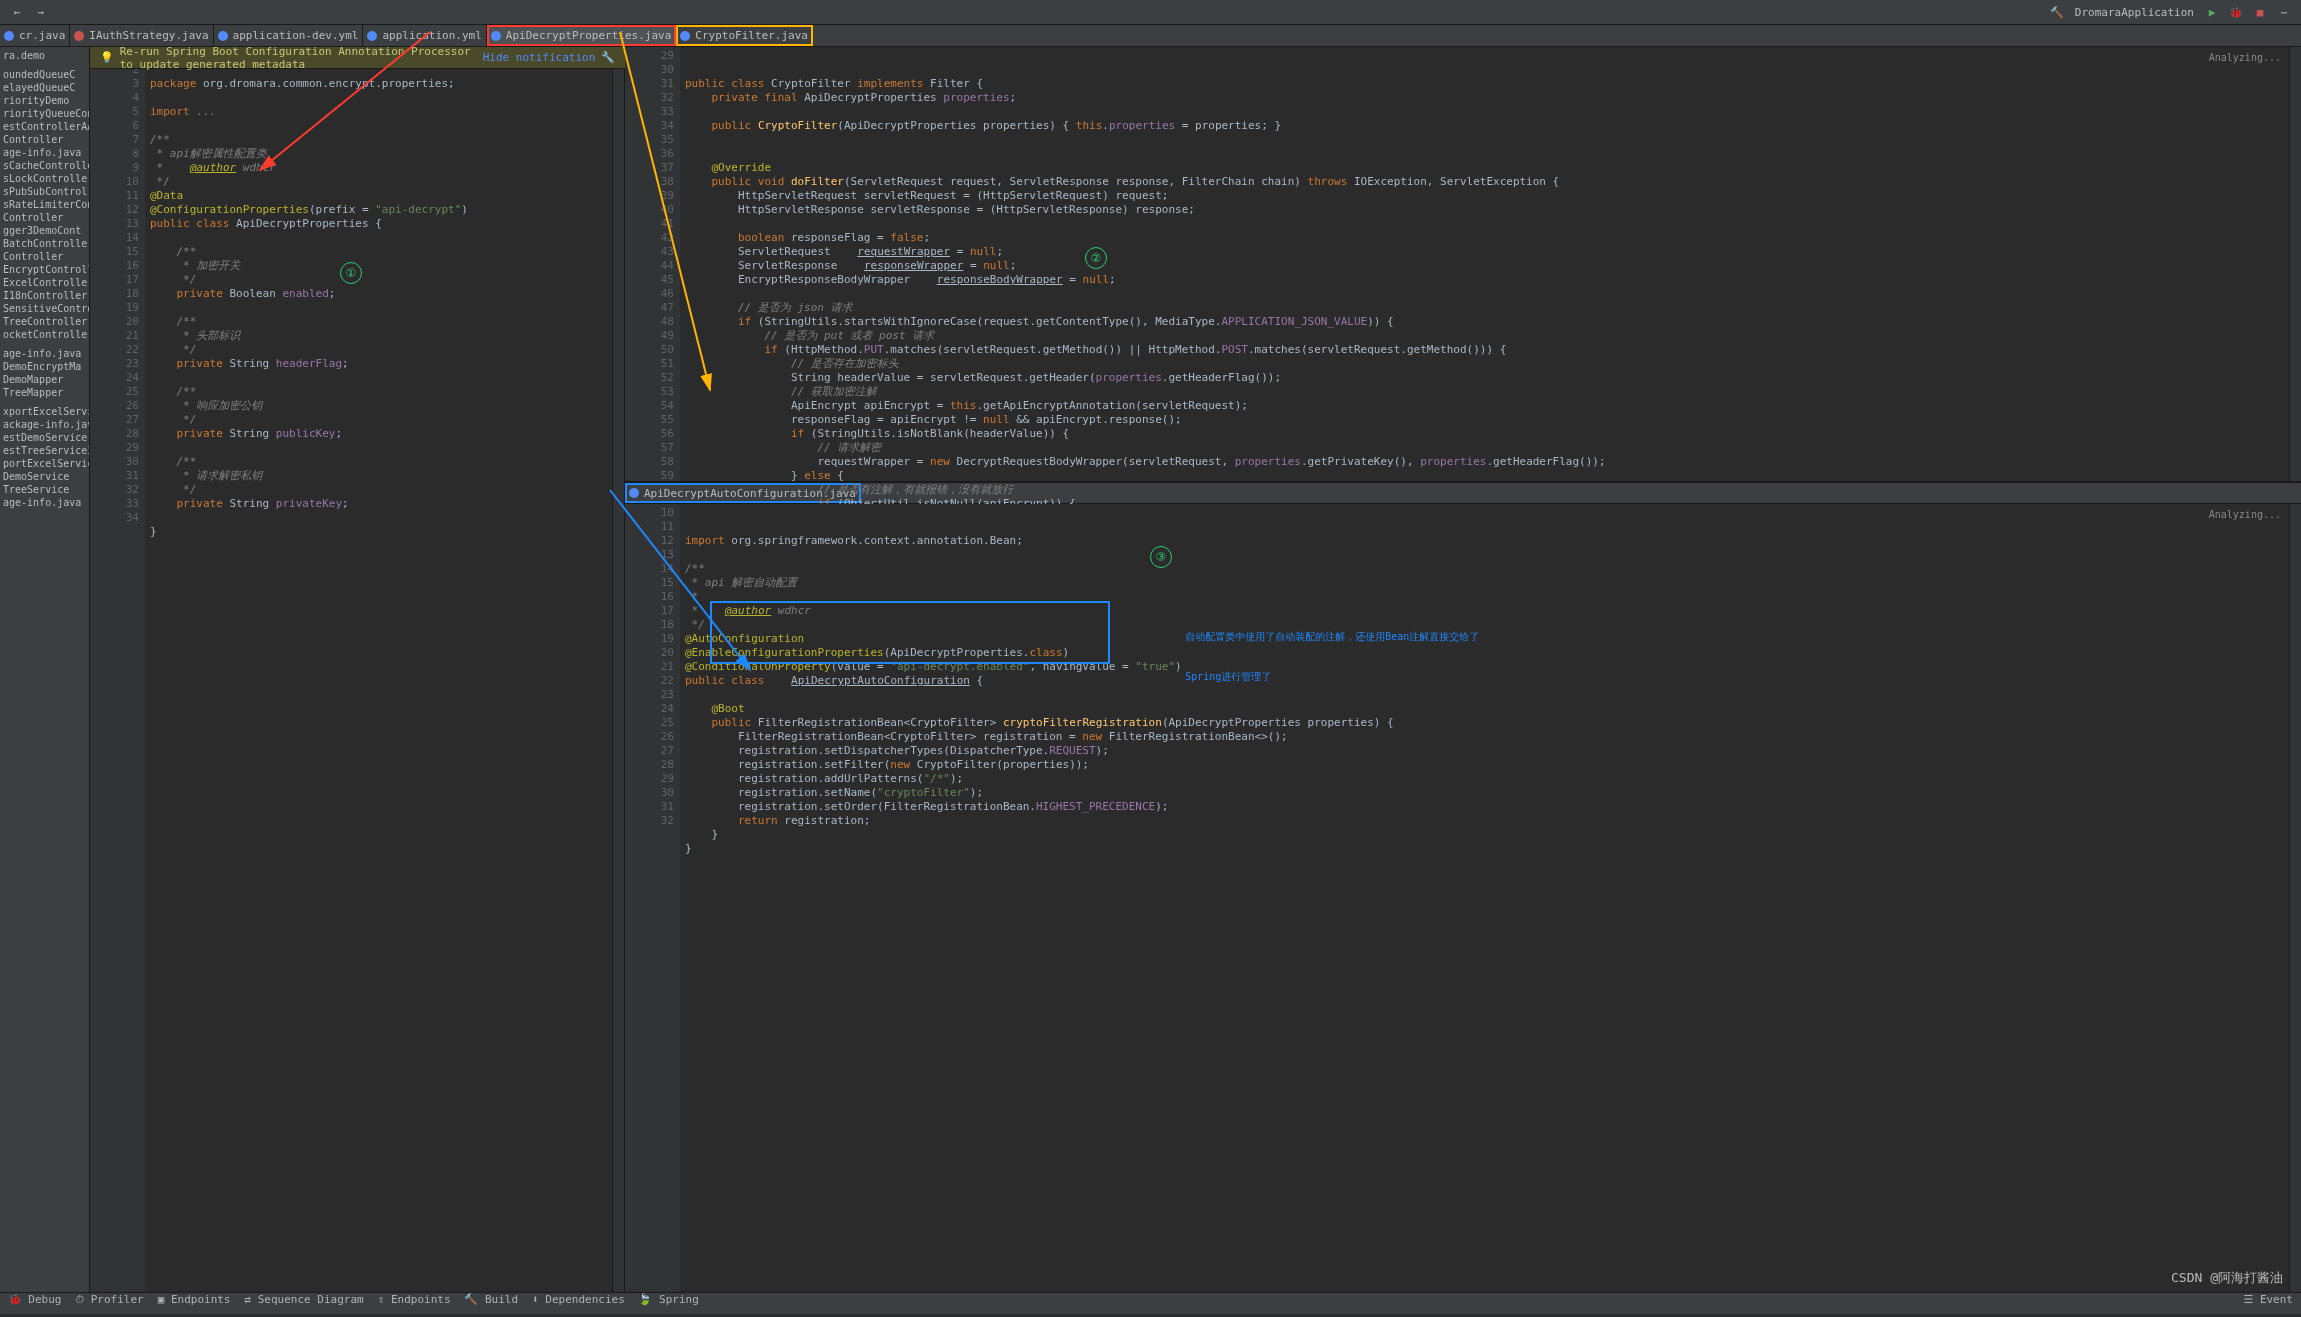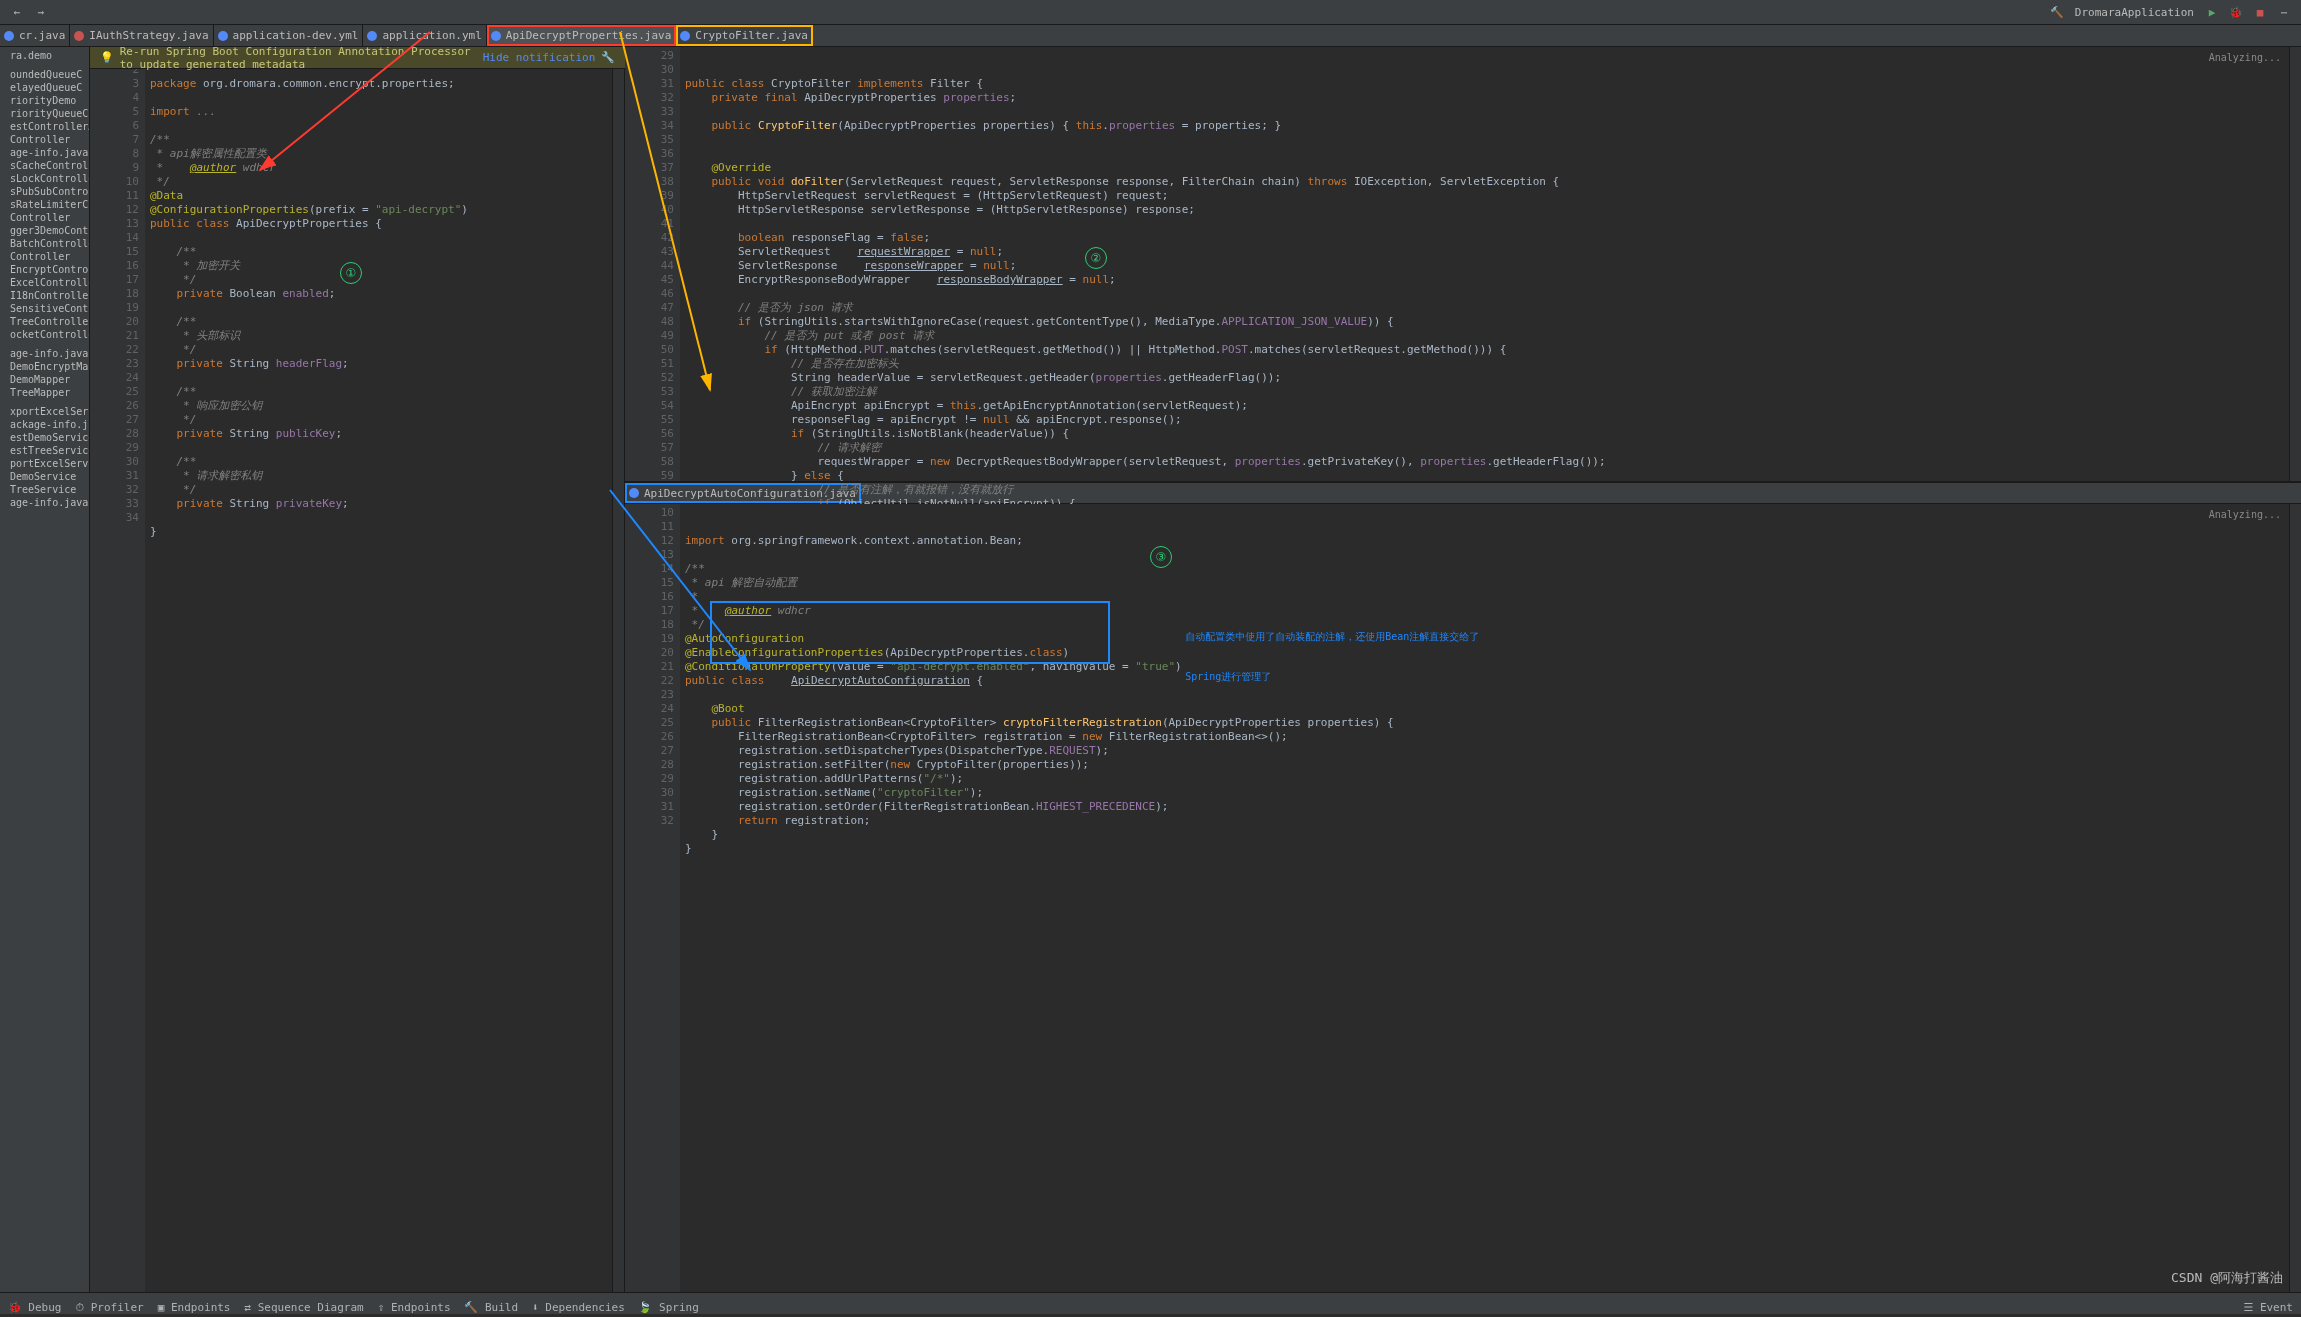--- a/index.html
+++ b/index.html
@@ -24,21 +24,21 @@
 .tab { display:flex; align-items:center; padding:0 4px; border-right:1px solid #1a1a1a; color:#bbb; font-size:11px; gap:5px;}
 .tab .dot { width:10px; height:10px; border-radius:50%; background:#548af7; display:inline-block;}
 .tab.active { background:#4e5254; }
 .tab.hl-red { outline:2px solid #ff3b30; outline-offset:-2px; }
 .tab.hl-yellow { outline:2px solid #ffb400; outline-offset:-2px; }
 .tab.hl-blue { outline:2px solid #1e88ff; outline-offset:-2px; }
 
 .body-area { display:flex; height:1245px; }
 .sidebar { width:90px; background:#3c3f41; border-right:1px solid #1a1a1a;
   font-size:10px; color:#bbb; overflow:hidden; padding-top:2px;}
-.sidebar .item { padding:1px 10px; white-space:nowrap; overflow:hidden; }
+.sidebar .item { padding:1px 3px; white-space:nowrap; overflow:hidden; }
 .sidebar .sep { height:6px; }
 
 .gutter { width:40px; background:#313335; color:#606366; text-align:right;
   font-family:Consolas,monospace; font-size:11px; padding:2px 6px 0 0;}
 .gutter div { height:14px; line-height:14px; }
 .marks { width:15px; background:#313335; }
 .banner {
   height:22px; background:#4a4a2a; color:#c7c777; display:flex; align-items:center;
   padding:0 10px; font-size:11px; border-bottom:1px solid #1a1a1a;
 }
@@ -77,21 +77,21 @@
 .annot-box-blue {
   position:absolute; border:2px solid #1e88ff;
 }
 .annot-text {
   position:absolute; color:#1e88ff; font-size:10px; line-height:20px;
 }
 .annot-arrow { position:absolute; pointer-events:none;}
 
 .bottom-bar {
   height:22px; background:#3c3f41; border-top:1px solid #1a1a1a;
-  display:flex; align-items:flex-end; padding:0 8px; gap:14px; color:#afb1b3; font-size:11px;
+  display:flex; align-items:flex-start; padding:0 8px; gap:14px; color:#afb1b3; font-size:11px;
 }
 .bottom-bar .grow { flex:1; }
 
 .watermark {
   position:absolute; right:18px; bottom:30px; color:#c9c9c9;
   font-size:13px; opacity:.9;
 }
 .underline { text-decoration: underline; margin-left: 20px; }
 </style>
 </head>

